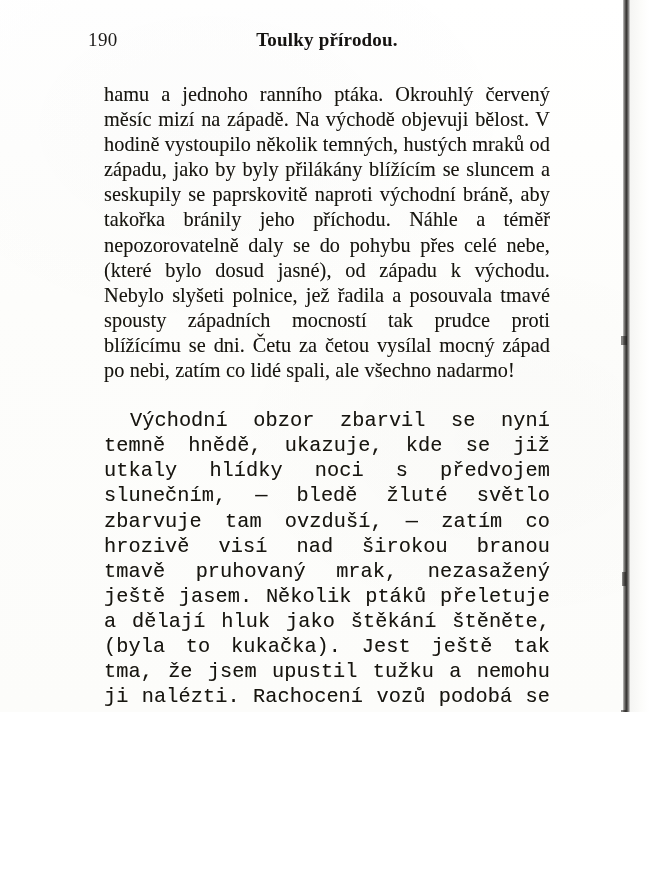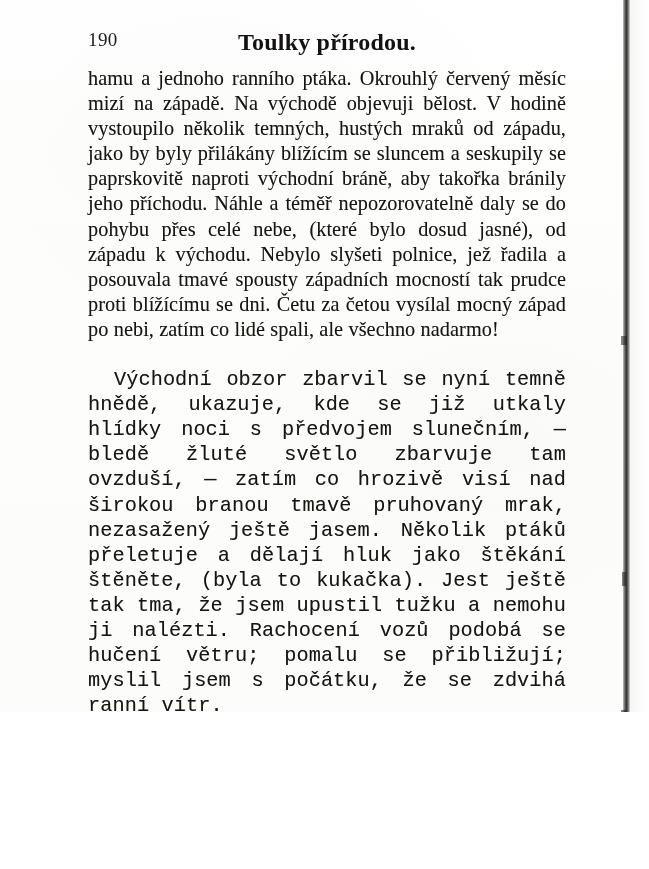--- a/index.html
+++ b/index.html
@@ -93,36 +93,36 @@
     font-size: 19px;
     letter-spacing: 0.4px;
     color: #1c1a18;
   }
   .running-title {
     position: absolute;
     left: 0;
     top: 0;
     width: 478px;
     text-align: center;
-    font-size: 24px;
+    font-size: 19px;
     font-weight: bold;
     letter-spacing: 0.2px;
     color: #141210;
   }
 
   
   .body-text {
     position: absolute;
     left: 88px;
     top: 66px;
     width: 478px;
   }
 
   .para {
-    margin: 0;
+    margin: 16px;
     font-size: 20.3px;
     line-height: 25.1px;
     text-align: justify;
     text-justify: inter-word;
     color: #17150f;
     text-indent: 26px;
     letter-spacing: 0.05px;
     word-spacing: 0.2px;
   }
   .para.first { text-indent: 0; }

